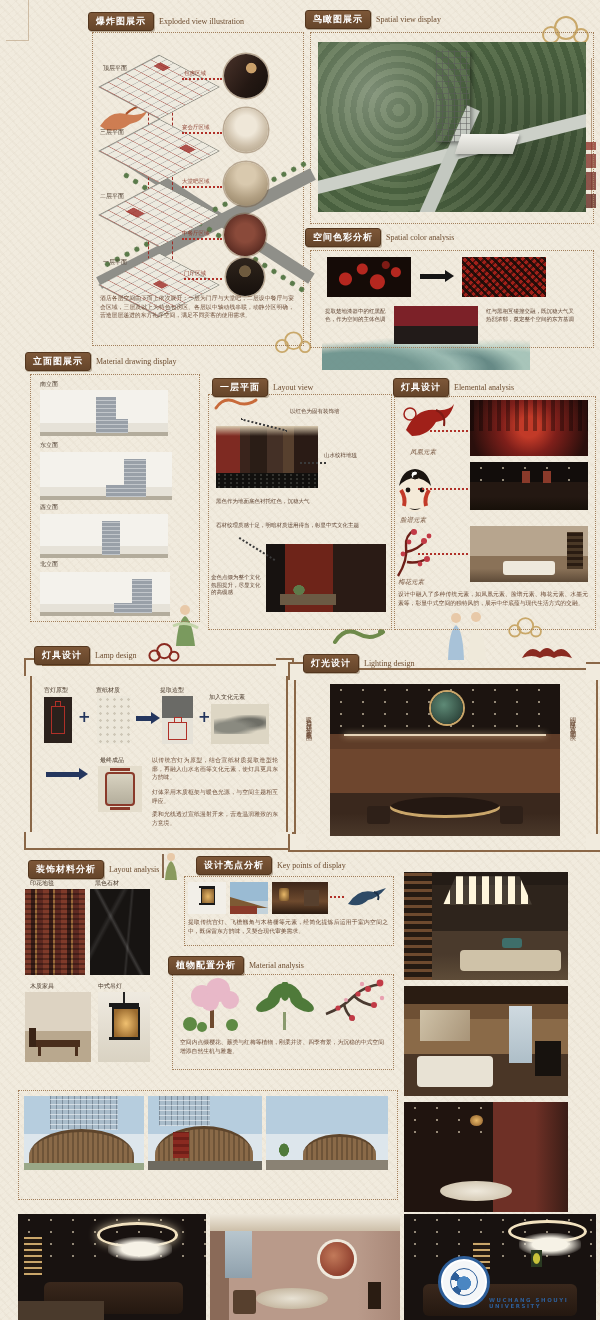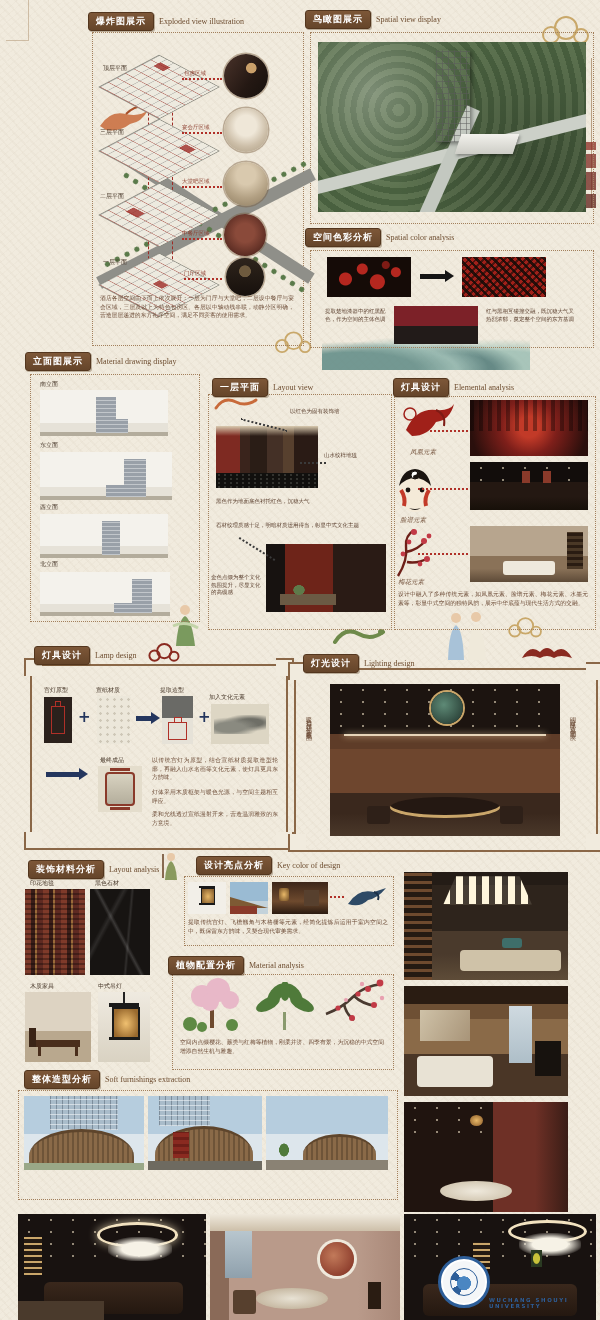--- a/index.html
+++ b/index.html
@@ -442,21 +442,21 @@
     <div style="left:22%;top:64%;width:56%;height:5%;background:#1a1a1a;"></div>
   </div>
 
   <svg class="abs" style="left:160px;top:852px;" width="22" height="28" viewBox="0 0 22 28">
       <circle cx="11" cy="5" r="4" fill="#e8c9a8"></circle>
       <path d="M5 28 Q6 12 11 9 Q16 12 17 28Z" fill="#8a9a5e"></path>
       <line x1="3" y1="2" x2="3" y2="26" stroke="#6e4a2e" stroke-width="1.6"></line>
     </svg>
   <div class="hdr" style="left:184px;top:856px;padding-left:12px;">
     <span class="ribbon">设计亮点分析</span>
-    <span class="en">Key color of design</span>
+    <span class="en">Key points of display</span>
   </div>
   <div class="dbox" style="left:184px;top:876px;width:208px;height:68px;"></div>
   <div class="ph kp1" style="left:188px;top:882px;width:38px;height:32px;">
     <div style="left:30%;top:12%;width:40%;height:8%;background:#1a1a1a;"></div>
     <div style="left:34%;top:20%;width:32%;height:46%;background:radial-gradient(#e8b868,#8a6230 85%);border:1.5px solid #1a1a1a;"></div>
     <div style="left:30%;top:66%;width:40%;height:7%;background:#1a1a1a;"></div>
     </div>
   <div class="ph kp2" style="left:230px;top:882px;width:38px;height:32px;">
     <div style="left:0;top:46%;width:0;height:0;border-bottom:11px solid #7e5a34;border-right:38px solid transparent;"></div>
     <div style="left:0;top:74%;width:70%;height:26%;background:#8a3a2a;"></div>
@@ -512,24 +512,20 @@
         <circle cx="14" cy="34" r="2.6"></circle>
       </g>
     <g fill="#e8a0b0">
         <circle cx="38" cy="10" r="2.2"></circle>
         <circle cx="58" cy="24" r="2.2"></circle>
         <circle cx="22" cy="26" r="2"></circle>
       </g>
     </svg>
   <div class="para" style="left:180px;top:1038px;width:204px;height:24px;">空间内点缀樱花、蕨类与红梅等植物，刚柔并济、四季有景，为沉稳的中式空间增添自然生机与雅趣。</div>
 
-  <div class="hdr" style="left:24px;top:1070px;">
-    <span class="ribbon">整体造型分析</span>
-    <span class="en">Soft furnishings extraction</span>
-  </div>
   <div class="dbox" style="left:18px;top:1090px;width:378px;height:108px;"></div>
   <div class="ph ph-bldg" style="left:24px;top:1096px;width:120px;height:74px;">
     <div class="glass" style="left:22%;top:0;width:56%;height:46%;"></div>
     <div class="podium" style="left:4%;bottom:10%;width:88%;height:42%;"></div>
     <div style="left:0;bottom:0;width:100%;height:10%;background:#9aa888;"></div>
     </div>
   <div class="ph ph-bldg" style="left:148px;top:1096px;width:114px;height:74px;">
     <div class="glass" style="left:10%;top:0;width:44%;height:40%;"></div>
     <div class="podium" style="left:6%;bottom:12%;width:86%;height:44%;"></div>
     <div style="left:22%;bottom:16%;width:14%;height:36%;background:repeating-linear-gradient(0deg,#8a2a20 0 4px,#6e1f18 4px 7px);"></div>

